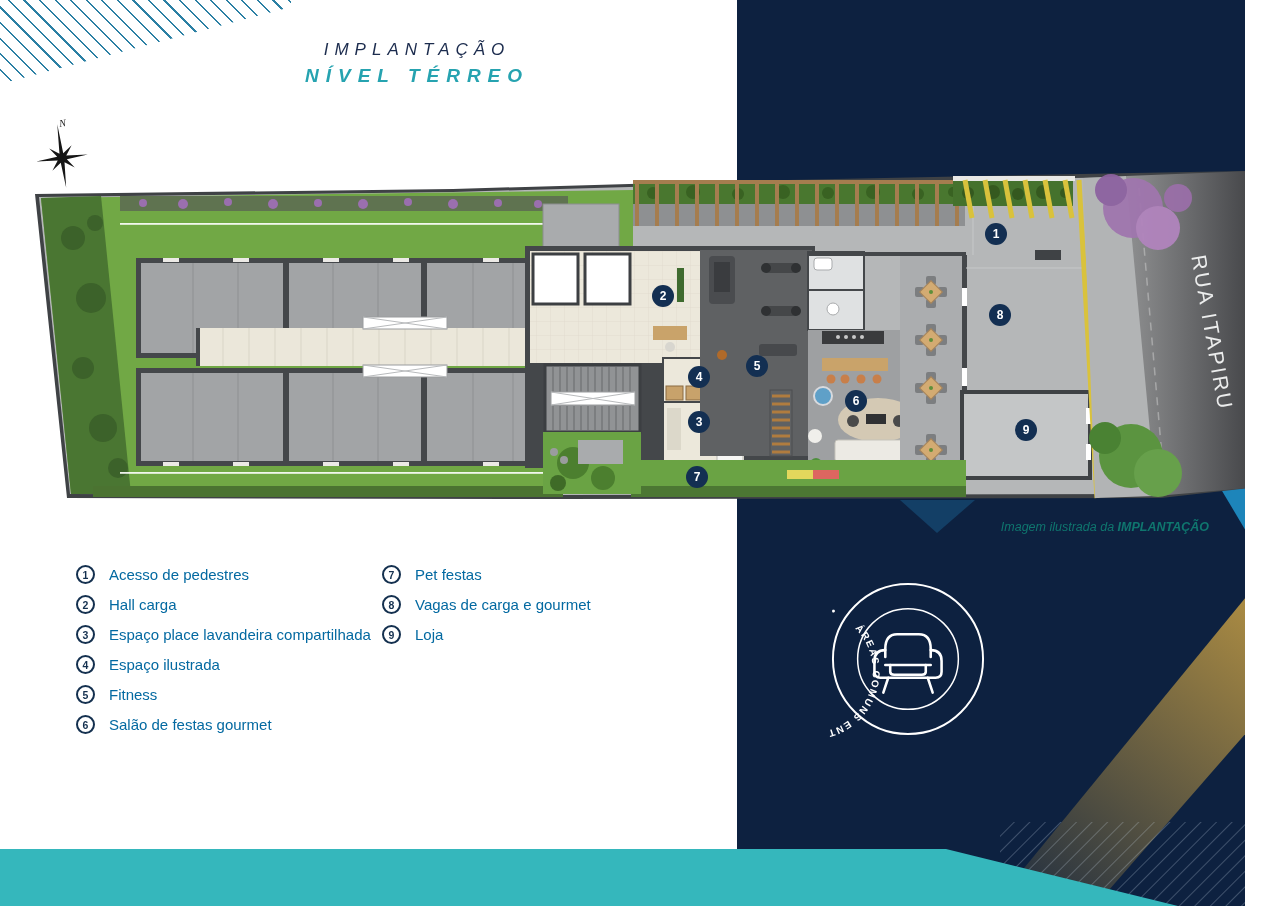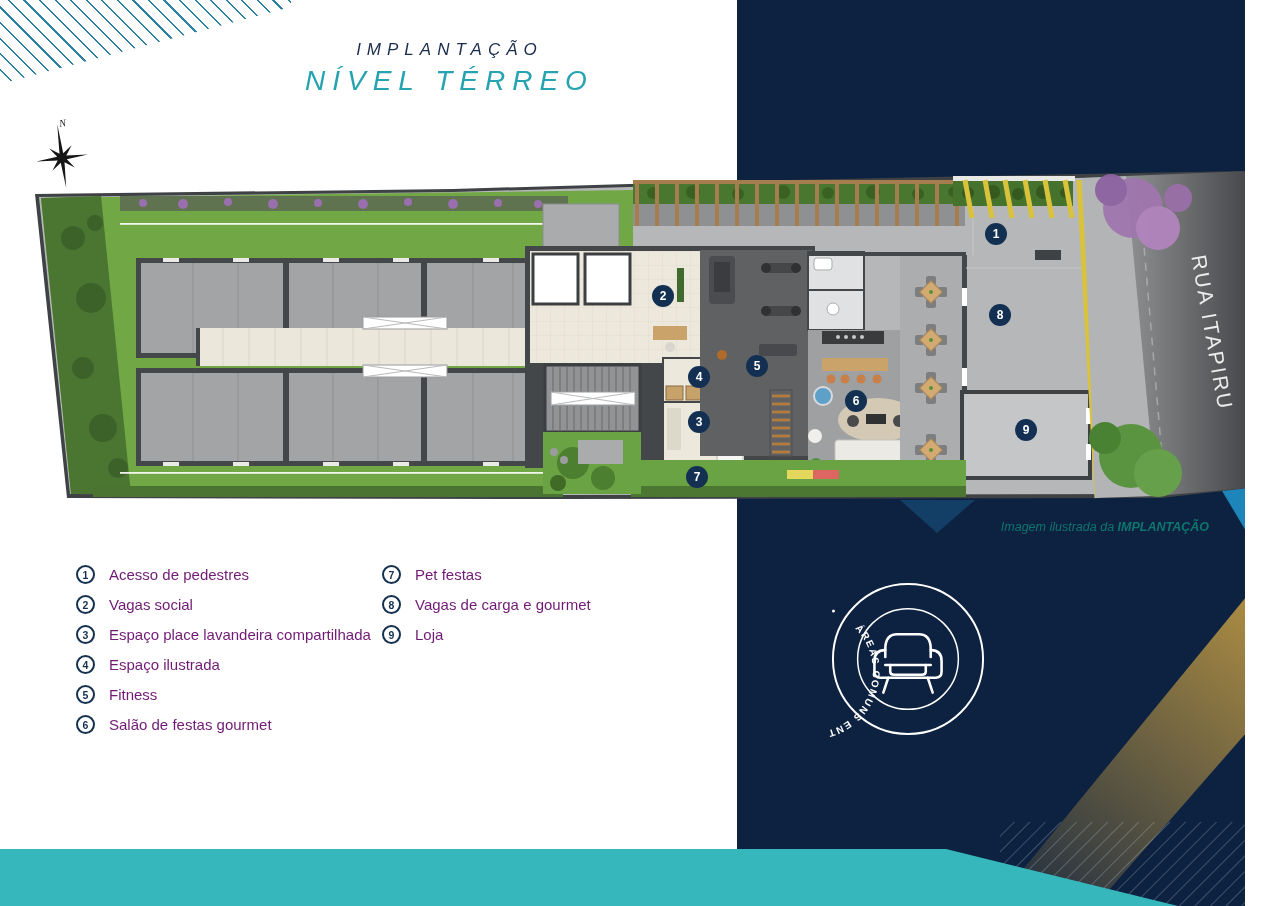--- a/index.html
+++ b/index.html
@@ -6,27 +6,27 @@
   .page{position:relative;width:1245px;height:906px;overflow:hidden;background:#ffffff;
         font-family:"Liberation Sans",sans-serif;text-align:center;}
   .abs{position:absolute;}
   
   .stripes{left:0;top:0;width:291px;height:86px;
      background:repeating-linear-gradient(45deg,#2b80a4 0 1.6px,transparent 1.6px 11px);
      clip-path:polygon(0 0,100% 0,100% 7px,0 84px);}
   
   .titleblock{left:305px;top:40px;}
   .kicker{font-style:italic;font-size:17px;letter-spacing:6px;color:#1c2c4e;font-weight:500;}
-  .heading{font-style:italic;font-size:28px;letter-spacing:7px;color:#26a3b0;font-weight:normal;margin-top:5px;}
+  .heading{font-style:italic;font-size:19px;letter-spacing:7px;color:#26a3b0;font-weight:bold;margin-top:5px;}
   
   .legend-col{display:flex;flex-direction:column;gap:11px;}
   .legend-item{display:flex;align-items:center;height:19px;}
   .lnum{width:19px;height:19px;border:2px solid #14304f;border-radius:50%;box-sizing:border-box;
         color:#14304f;font-size:10.5px;font-weight:bold;display:flex;align-items:center;justify-content:center;}
-  .ltext{margin-left:14px;font-size:15px;color:#701a75;}
+  .ltext{margin-left:14px;font-size:15px;color:#0369a1;}
   
   .caption{right:36px;top:520px;color:#0f766e;font-style:italic;font-size:12.5px;z-index:5;}
   .caption b{font-weight:bold;}
   
   .mk circle{fill:#132f52;}
   .mk text{fill:#ffffff;font-family:"Liberation Sans",sans-serif;font-size:12px;font-weight:bold;text-anchor:middle;}
   .street-label{fill:#eceded;font-family:"Liberation Sans",sans-serif;font-size:21px;letter-spacing:2.5px;text-anchor:middle;}
   .stamp-text{fill:#ffffff;font-family:"Liberation Sans",sans-serif;font-size:10px;font-weight:bold;letter-spacing:1.6px;}
   .compass-n{fill:#111111;font-family:"Liberation Serif",serif;font-style:italic;font-size:10px;}
 </style>
@@ -407,21 +407,21 @@
     <span>Imagem ilustrada da </span><b>IMPLANTAÇÃO</b>
   </div>
 
   <div class="legend-col abs" style="left:76px;top:565px;z-index:4;">
     <div class="legend-item">
         <span class="lnum">1</span>
         <span class="ltext">Acesso de pedestres</span>
       </div>
     <div class="legend-item">
         <span class="lnum">2</span>
-        <span class="ltext">Vagas social</span>
+        <span class="ltext">Hall carga</span>
       </div>
     <div class="legend-item">
         <span class="lnum">3</span>
         <span class="ltext">Espaço place lavandeira compartilhada</span>
       </div>
     <div class="legend-item">
         <span class="lnum">4</span>
         <span class="ltext">Espaço ilustrada</span>
       </div>
     <div class="legend-item">

